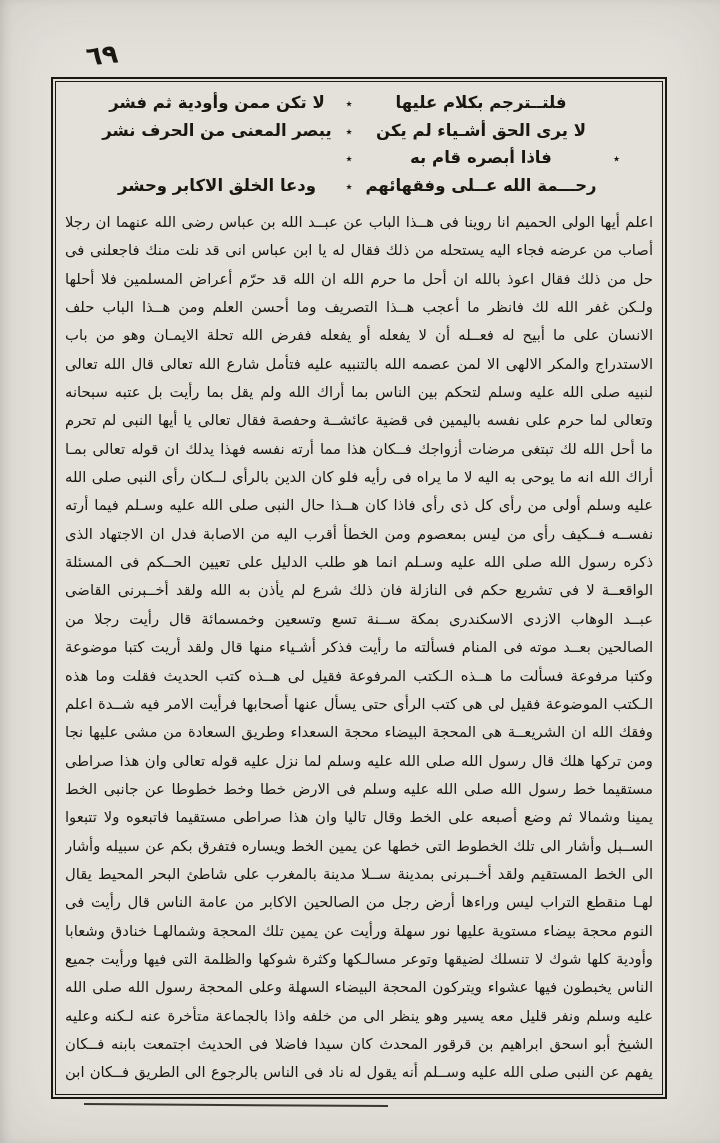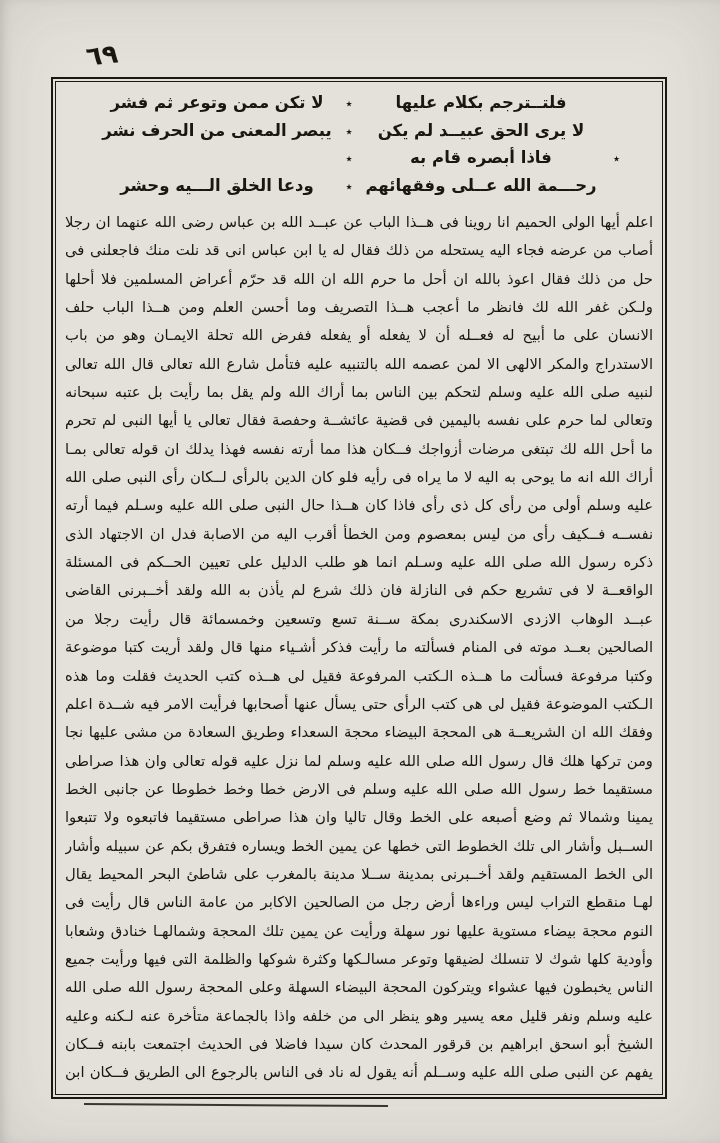--- a/index.html
+++ b/index.html
@@ -86,38 +86,38 @@
   <div class="page-number">٦٩</div>
 
   <div class="frame-outer">
     <div class="frame-inner">
 
       <div class="poem">
           <div class="poem-row">
             <span class="lead"></span>
             <span class="hemi hemi-a">فلتــترجم بكلام عليها</span>
             <span class="star">٭</span>
-            <span class="hemi hemi-b">لا تكن ممن وتوعر ثم فشر</span>
+            <span class="hemi hemi-b">لا تكن ممن وأودية ثم فشر</span>
           </div>
           <div class="poem-row">
             <span class="lead"></span>
-            <span class="hemi hemi-a">لا يرى الحق عبيــد لم يكن</span>
+            <span class="hemi hemi-a">لا يرى الحق أشـياء لم يكن</span>
             <span class="star">٭</span>
             <span class="hemi hemi-b">يبصر المعنى من الحرف نشر</span>
           </div>
           <div class="poem-row">
             <span class="lead">٭</span>
             <span class="hemi hemi-a short">فاذا أبصره قام به</span>
             <span class="star">٭</span>
           </div>
           <div class="poem-row">
             <span class="lead"></span>
             <span class="hemi hemi-a">رحـــمة الله عــلى وفقهائهم</span>
             <span class="star">٭</span>
-            <span class="hemi hemi-b">ودعا الخلق الـــيه وحشر</span>
+            <span class="hemi hemi-b">ودعا الخلق الاكابر وحشر</span>
           </div>
         </div>
 
       <div class="prose">
         <span>اعلم أيها الولى الحميم انا روينا فى هــذا الباب عن عبــد الله بن عباس رضى الله عنهما ان رجلا أصاب من عرضه فجاء اليه يستحله من ذلك فقال له يا ابن عباس انى قد نلت منك فاجعلنى فى حل من ذلك فقال اعوذ بالله ان أحل ما حرم الله ان الله قد حرّم أعراض المسلمين فلا أحلها ولـكن غفر الله لك فانظر ما أعجب هــذا التصريف وما أحسن العلم ومن هــذا الباب حلف الانسان على ما أبيح له فعــله أن لا يفعله أو يفعله ففرض الله تحلة الايمـان وهو من باب الاستدراج والمكر الالهى الا لمن عصمه الله بالتنبيه عليه فتأمل شارع الله تعالى قال الله تعالى لنبيه صلى الله عليه وسلم لتحكم بين الناس بما أراك الله ولم يقل بما رأيت بل عتبه سبحانه وتعالى لما حرم على نفسه باليمين فى قضية عائشــة وحفصة فقال تعالى يا أيها النبى لم تحرم ما أحل الله لك تبتغى مرضات أزواجك فــكان هذا مما أرته نفسه فهذا يدلك ان قوله تعالى بمـا أراك الله انه ما يوحى به اليه لا ما يراه فى رأيه فلو كان الدين بالرأى لــكان رأى النبى صلى الله عليه وسلم أولى من رأى كل ذى رأى فاذا كان هــذا حال النبى صلى الله عليه وسـلم فيما أرته نفســه فــكيف رأى من ليس بمعصوم ومن الخطأ أقرب اليه من الاصابة فدل ان الاجتهاد الذى ذكره رسول الله صلى الله عليه وسـلم انما هو طلب الدليل على تعيين الحــكم فى المسئلة الواقعــة لا فى تشريع حكم فى النازلة فان ذلك شرع لم يأذن به الله ولقد أخــبرنى القاضى عبــد الوهاب الازدى الاسكندرى بمكة ســنة تسع وتسعين وخمسمائة قال رأيت رجلا من الصالحين بعــد موته فى المنام فسألته ما رأيت فذكر أشـياء منها قال ولقد أريت كتبا موضوعة وكتبا مرفوعة فسألت ما هــذه الـكتب المرفوعة فقيل لى هــذه كتب الحديث فقلت وما هذه الـكتب الموضوعة فقيل لى هى كتب الرأى حتى يسأل عنها أصحابها فرأيت الامر فيه شــدة اعلم وفقك الله ان الشريعــة هى المحجة البيضاء محجة السعداء وطريق السعادة من مشى عليها نجا ومن تركها هلك قال رسول الله صلى الله عليه وسلم لما نزل عليه قوله تعالى وان هذا صراطى مستقيما خط رسول الله صلى الله عليه وسلم فى الارض خطا وخط خطوطا عن جانبى الخط يمينا وشمالا ثم وضع أصبعه على الخط وقال تاليا وان هذا صراطى مستقيما فاتبعوه ولا تتبعوا الســبل وأشار الى تلك الخطوط التى خطها عن يمين الخط ويساره فتفرق بكم عن سبيله وأشار الى الخط المستقيم ولقد أخــبرنى بمدينة ســلا مدينة بالمغرب على شاطئ البحر المحيط يقال لهـا منقطع التراب ليس وراءها أرض رجل من الصالحين الاكابر من عامة الناس قال رأيت فى النوم محجة بيضاء مستوية عليها نور سهلة ورأيت عن يمين تلك المحجة وشمالهـا خنادق وشعابا وأودية كلها شوك لا تنسلك لضيقها وتوعر مسالـكها وكثرة شوكها والظلمة التى فيها ورأيت جميع الناس يخبطون فيها عشواء ويتركون المحجة البيضاء السهلة وعلى المحجة رسول الله صلى الله عليه وسلم ونفر قليل معه يسير وهو ينظر الى من خلفه واذا بالجماعة متأخرة عنه لـكنه وعليه الشيخ أبو اسحق ابراهيم بن قرقور المحدث كان سيدا فاضلا فى الحديث اجتمعت بابنه فــكان يفهم عن النبى صلى الله عليه وســلم أنه يقول له ناد فى الناس بالرجوع الى الطريق فــكان ابن قرقور يرفع صوته ويقول فى ندائه ولا من داع ولا من مســتدع هلموا الى الطريق هلموا قال فلا يجيبه أحد ولا يرجع الى الطريق أحد واعلم انه لما غلبت الاهواء على النفوس وطلبت العلماء المراتب عند الملوك تركوا المحجة البيضاء وجنحوا الى التأويلات البعيدة ليمشوا أغراض الملوك فيما لهم فيه هوى نفس ليستندوا فى ذلك الى أمر شرعى مع كون الفقيه ربما لا يعتقد ذلك ويفتى به وقد رأينا منهم جمـاعة على هذا من قضاتهم وفقهائهم ولقد أخبرنى الملك الظاهر غازى ابن الملك الناصر صلاح الدين يوسف بن أيوب وقد وقع بينى وبينه فى مثل هذا كلام فنادى بمملوك وقال جئنى بالحرمدان فقلت له ما شان الحرمدان قال أنت تنكر على ما يجرى فى بلدى وبمملكتى من المنكرات والظلم وأنا والله أعتقد مثل ما تعتقد أنت فيــه من ان ذلك كله منكر ولكن والله يا سيدى ما منــه منكر</span>
       </div>
 
     </div>
   </div>
 

